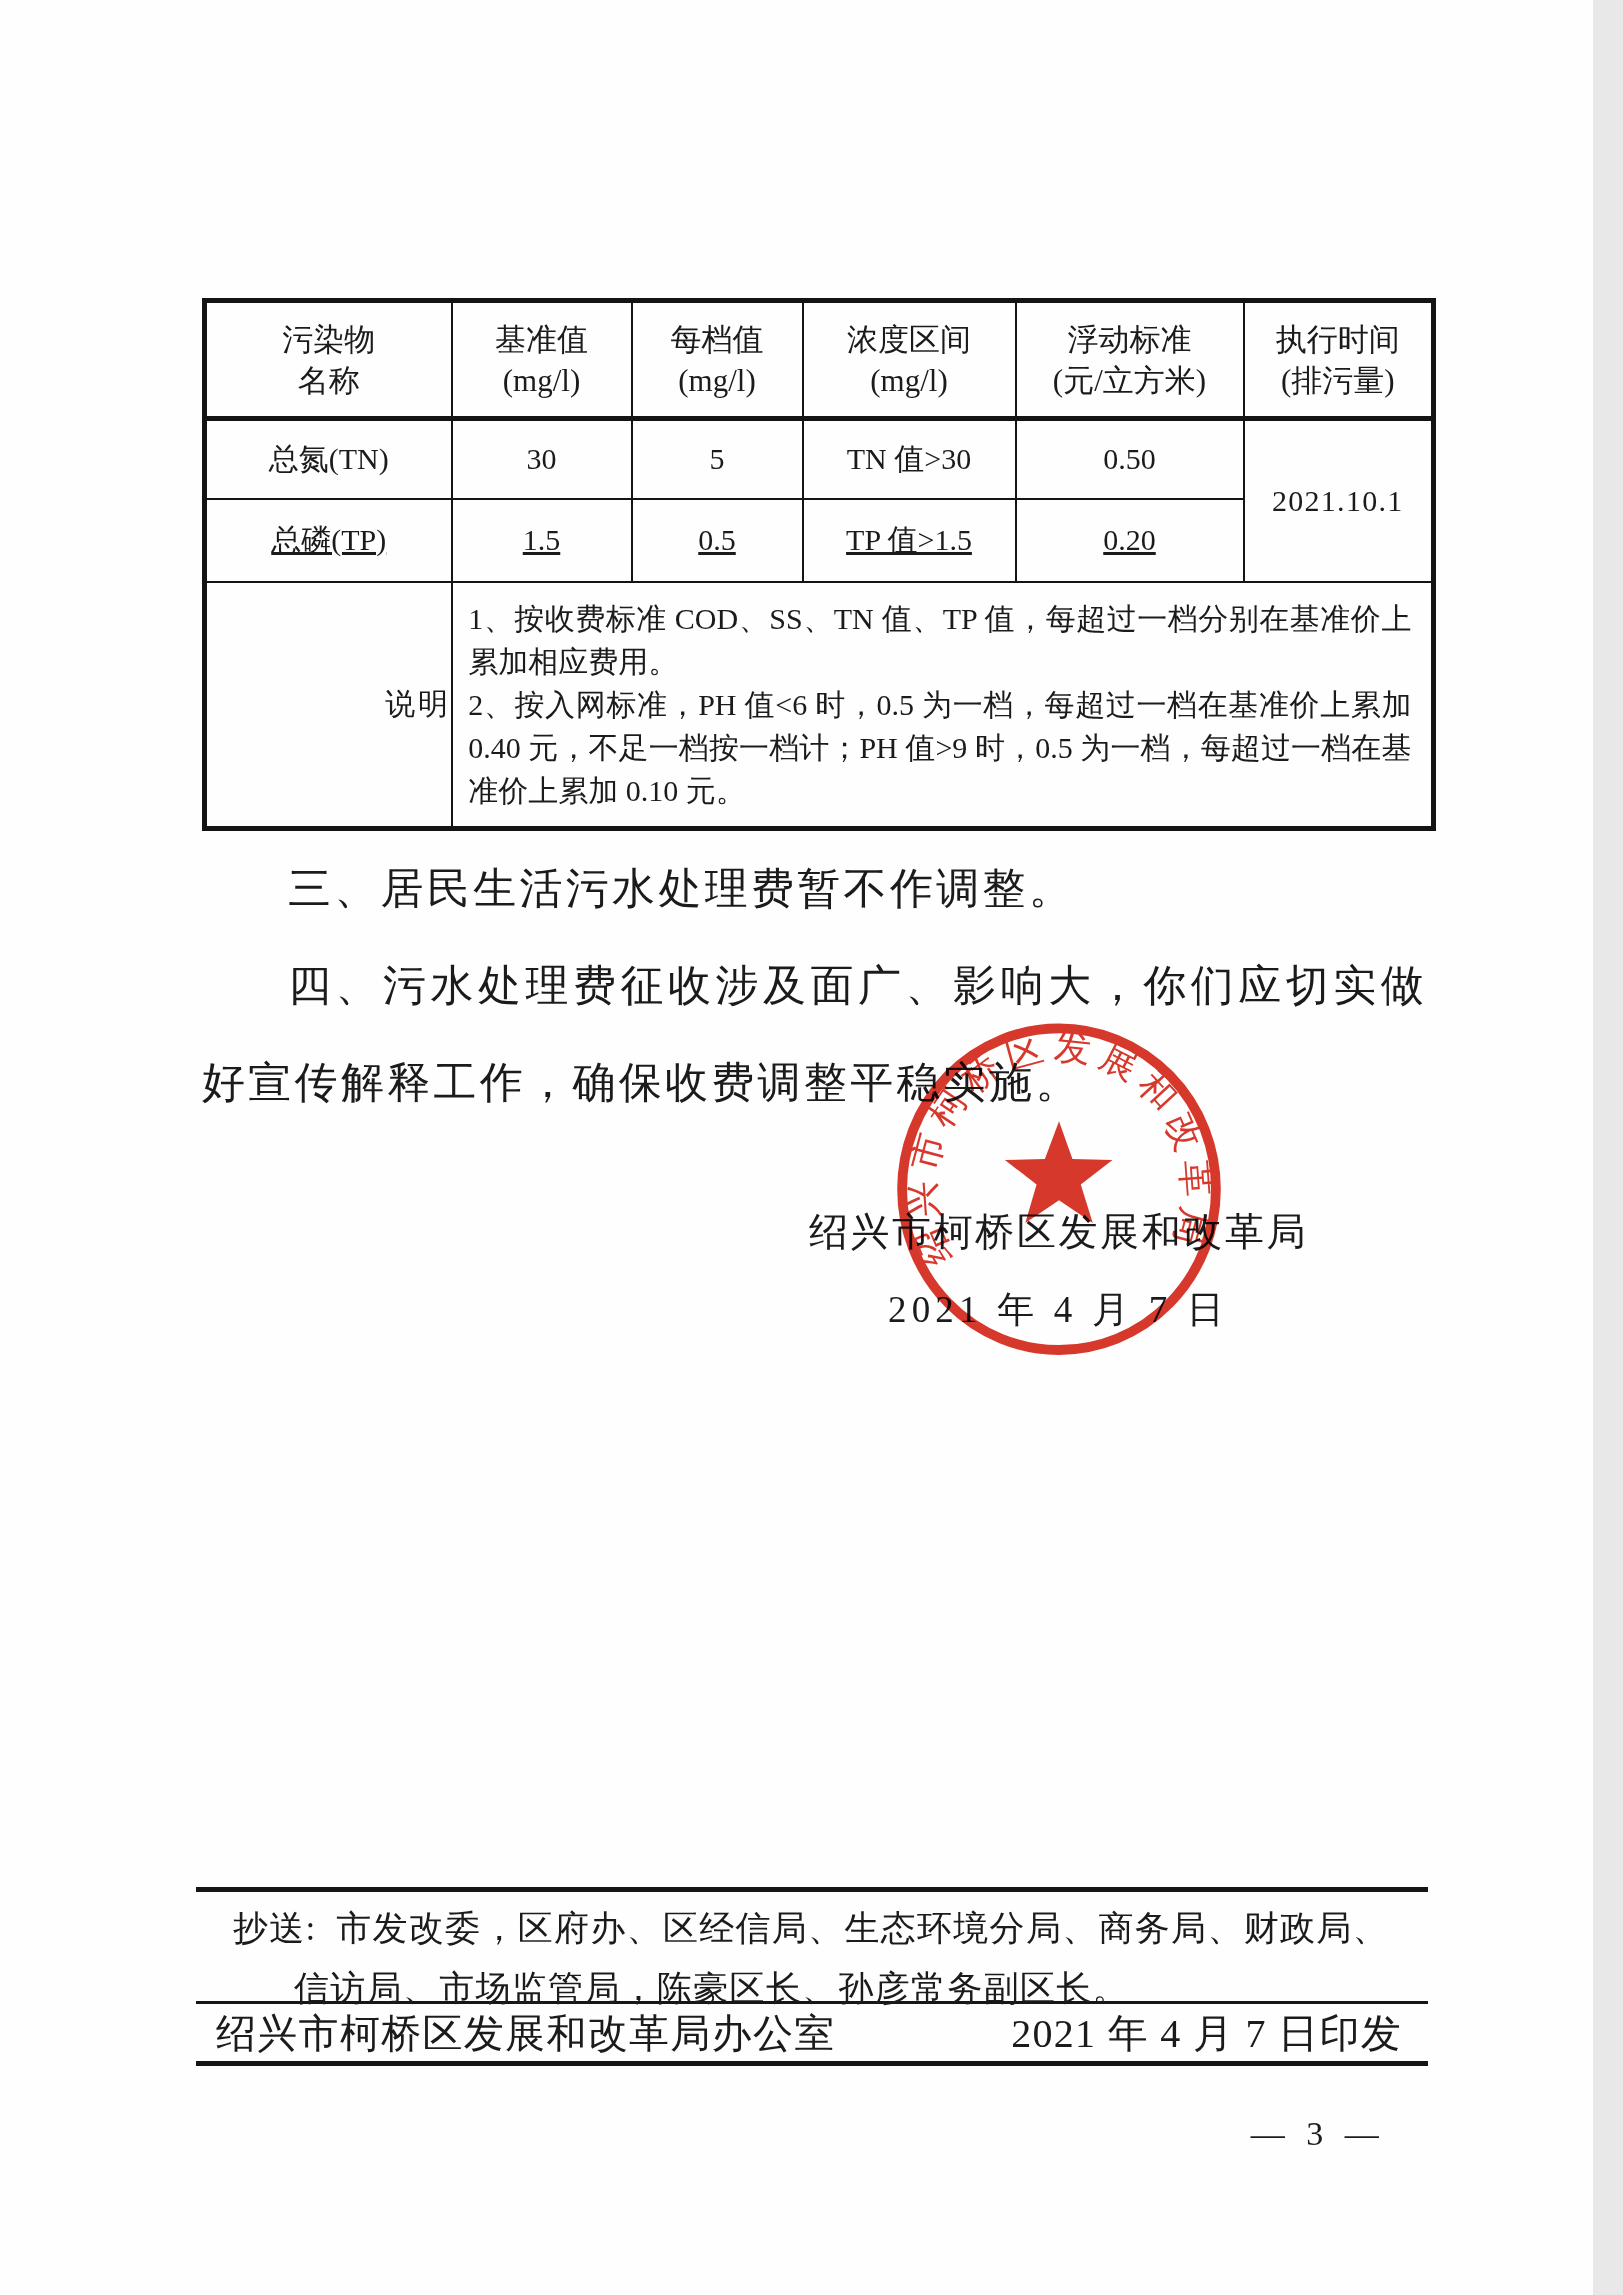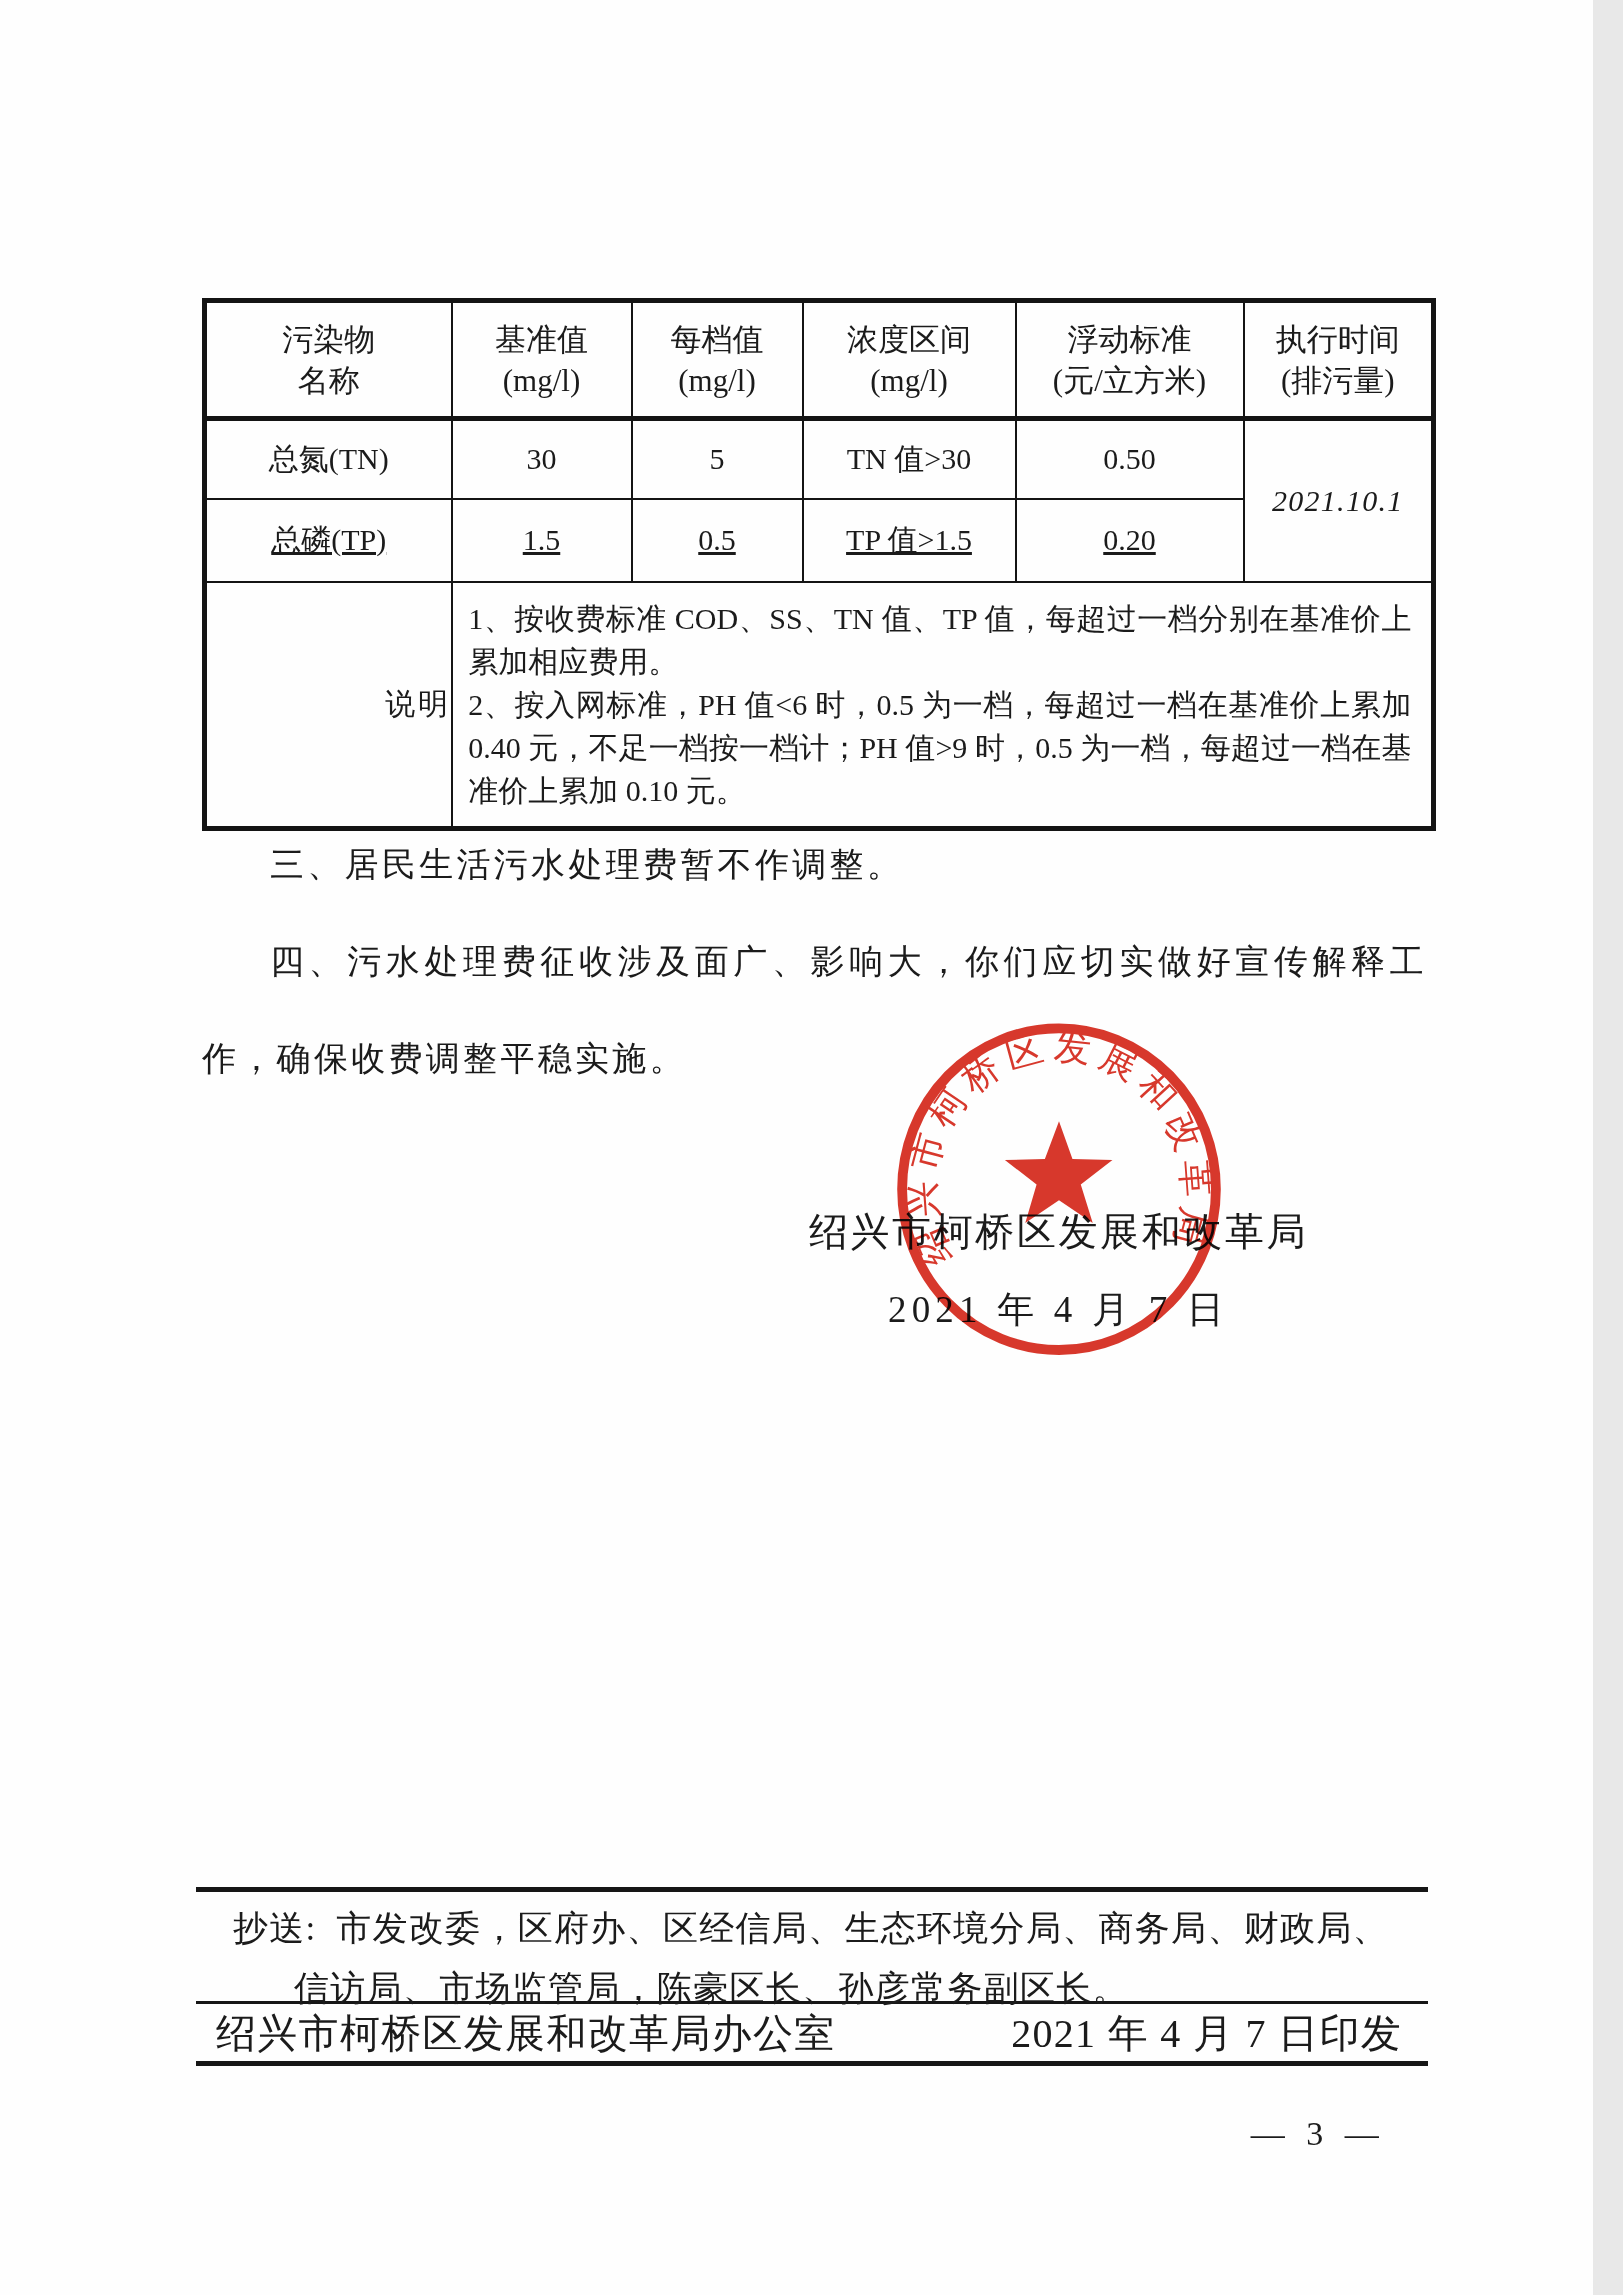--- a/index.html
+++ b/index.html
@@ -33,26 +33,26 @@
   }
   .row-data-1 td { height:80px; }
   .row-data-2 td { height:83px;text-decoration:underline; }
   .row-note td { height:221px;text-align:right; }
   .cell-note-label { font-size:31px; letter-spacing:2.6px; }
   .cell-notes {
     text-align:justify !important;
     padding:14.4px 19.6px 14.4px 15.7px;
     line-height:43px;
   }
-  .cell-exec { font-size:30px; letter-spacing:1.3px;font-style:italic; }
+  .cell-exec { font-size:30px; letter-spacing:1.3px; }
 
   
   .body-text {
-    position:absolute; left:202px; top:816px; width:1225px;
-    font-size:34px; line-height:97px;
+    position:absolute; left:202px; top:840px; width:1225px;
+    font-size:43px; line-height:97px;
     letter-spacing:3.3px;
     text-align:justify;
   }
   .body-text p { text-indent:2em; margin:0; }
 
   
   .sign-org {
     position:absolute; left:764px; top:1205px; width:589px;
     text-align:center; font-size:39px; letter-spacing:2.6px;
   }

